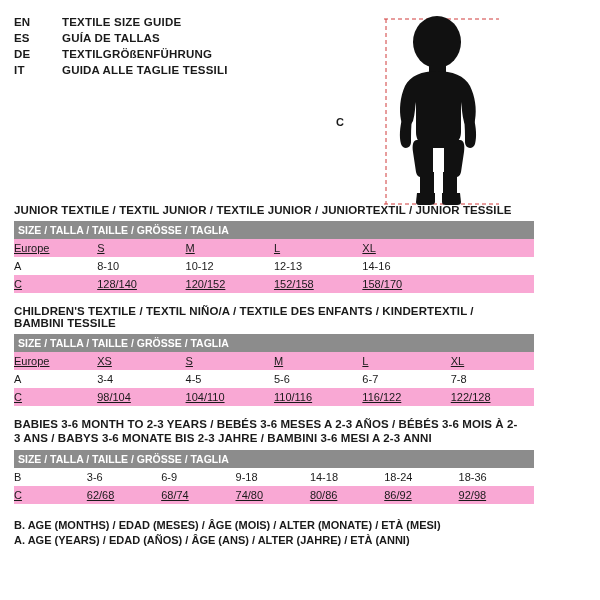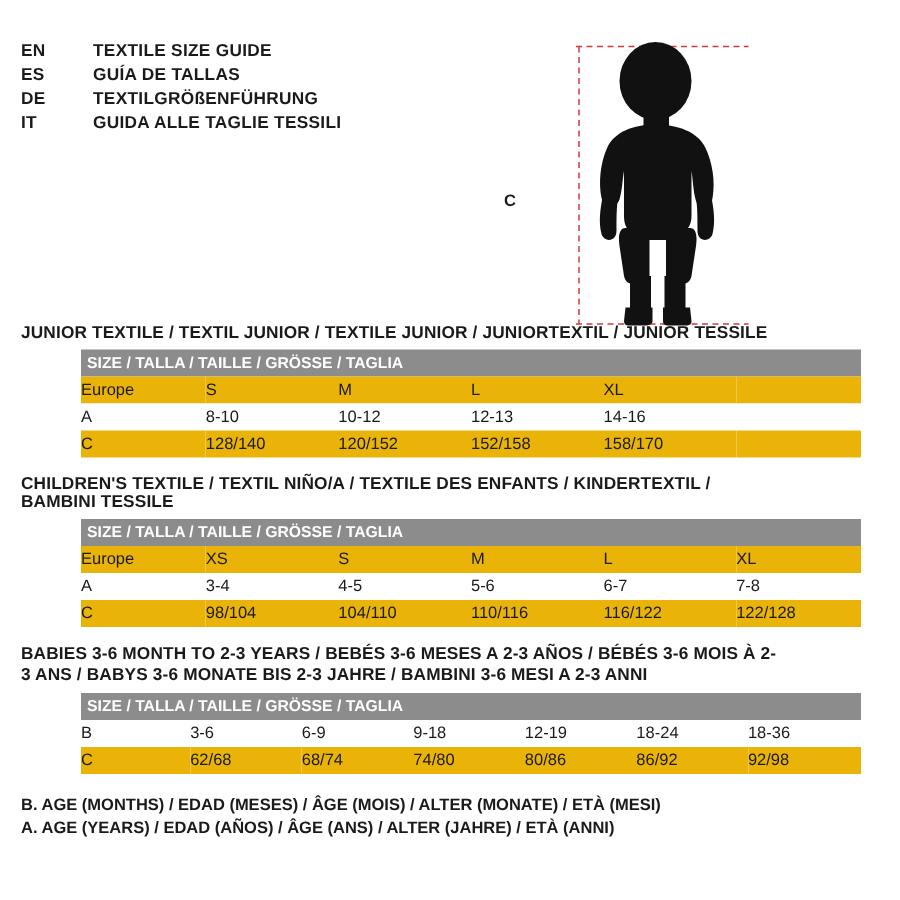--- a/index.html
+++ b/index.html
@@ -12,21 +12,21 @@
     background: #ffffff;
     font-family: "Liberation Sans", sans-serif;
     color: #1a1a1a;
     -webkit-font-smoothing: antialiased;
   }
   .page {
     position: relative;
     width: 548px;
     height: 600px;
     box-sizing: border-box;
-    padding: 26px 14px 8px 14px;
+    padding: 14px 14px 8px 14px;
   }
 
   
   .header {
     position: relative;
     height: 190px;
   }
   .lang-table {
     border-collapse: collapse;
     font-size: 11.5px;
@@ -76,35 +76,35 @@
   .section-title.small {
     line-height: 13.5px;
   }
 
   
   table.size-table {
     width: 100%;
     border-collapse: collapse;
     font-size: 11px;
     table-layout: fixed;
-    margin-left: 40px;
   }
   table.size-table td {
     padding: 3px 0 3px 0;
     vertical-align: middle;
   }
   tr.band td {
     background: #8c8c8c;
     color: #ffffff;
     font-weight: bold;
     padding: 3px 0 3px 4px;
     font-size: 10.5px;
   }
   tr.row-shaded td {
-    background: #eab308;
+    background: #f9a8d4;
+    text-decoration: underline;
   }
   tr.row-plain td {
     background: #ffffff;
   }
   td.first-col {
     padding-left: 4px;
   }
 
   .block {
     margin-bottom: 12px;
@@ -289,21 +289,21 @@
       </colgroup>
       <tbody>
         <tr class="band">
           <td colspan="7">SIZE / TALLA / TAILLE / GRÖSSE / TAGLIA</td>
         </tr>
         <tr class="row-plain">
           <td class="first-col">B</td>
           <td>3-6</td>
           <td>6-9</td>
           <td>9-18</td>
-          <td>12-19</td>
+          <td>14-18</td>
           <td>18-24</td>
           <td>18-36</td>
         </tr>
         <tr class="row-shaded">
           <td class="first-col">C</td>
           <td>62/68</td>
           <td>68/74</td>
           <td>74/80</td>
           <td>80/86</td>
           <td>86/92</td>

